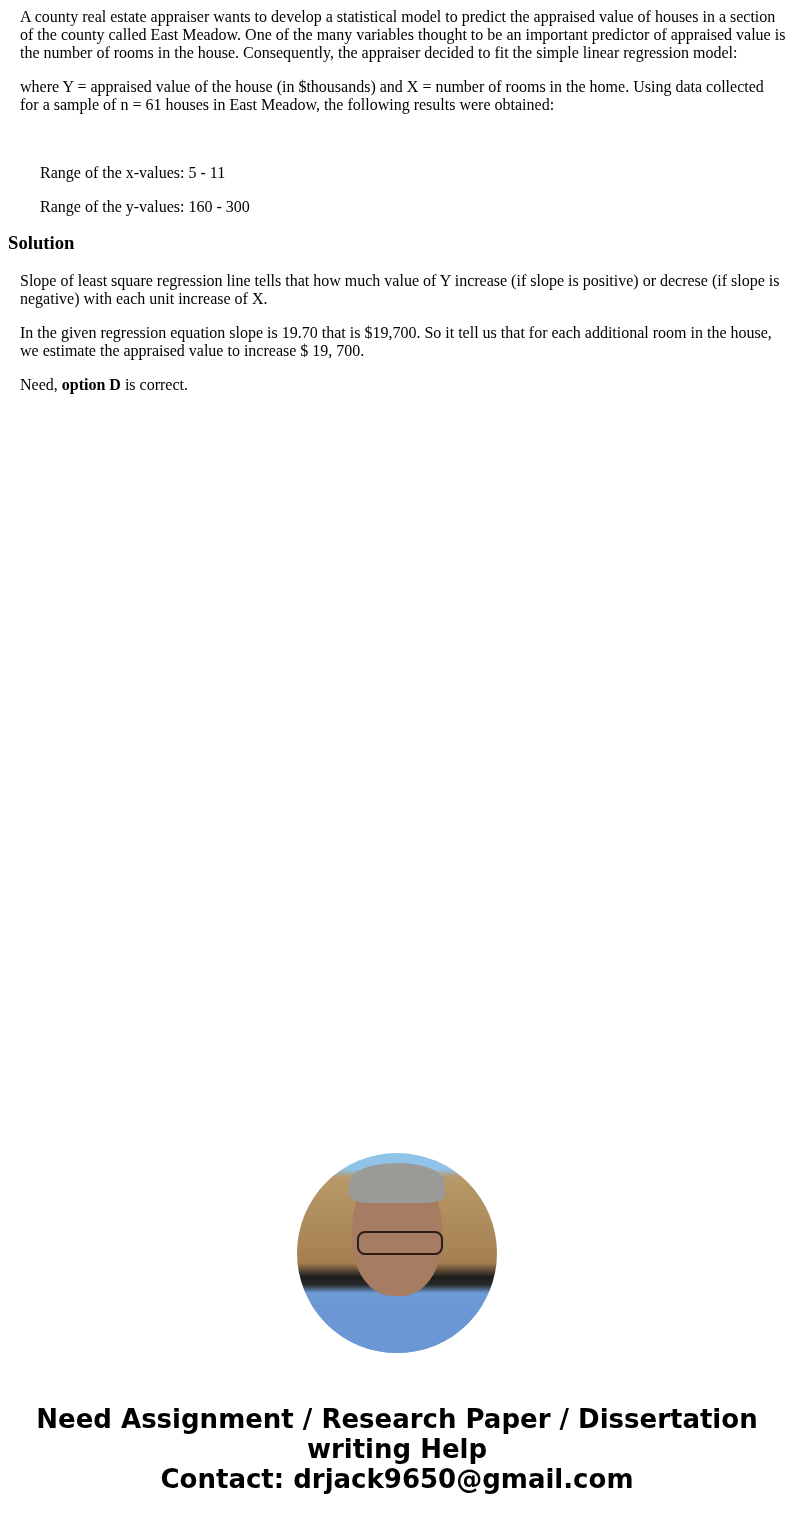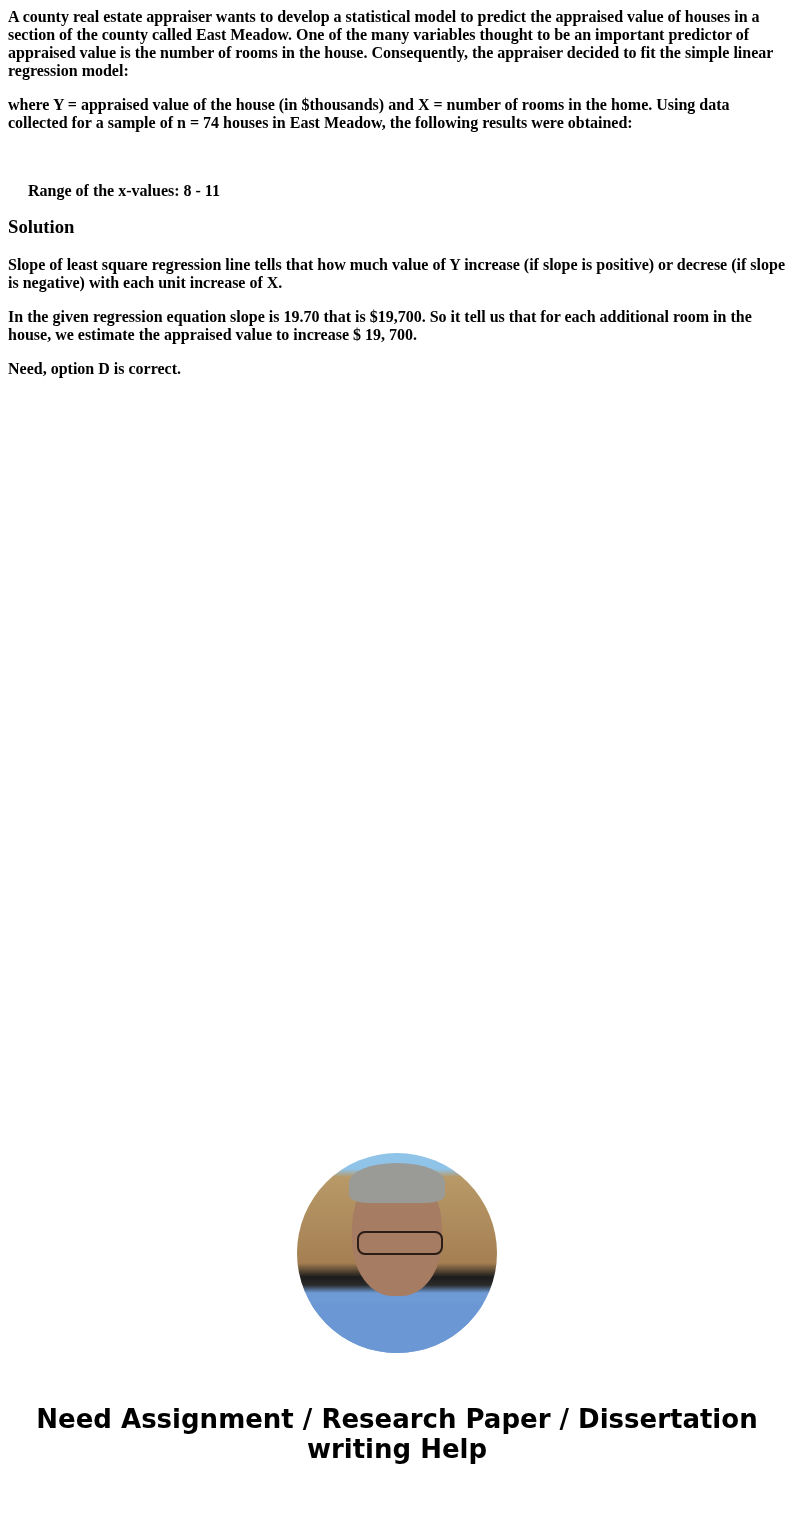--- a/index.html
+++ b/index.html
@@ -1,46 +1,48 @@
 <!DOCTYPE html>
 <html><head>
 <meta charset="utf-8">
 <style>
   html, body { margin:0; padding:0; background:#fff; }
   body { width:794px; height:1523px; position:relative; font-family:"Liberation Serif", serif; font-size:16px; color:#000; line-height:18px; }
   .content { position:absolute; left:8px; top:8px; width:778px; }
-  p { margin:0 0 16px 0;font-weight:bold; }
+  p { margin:0 0 16px 12px; }
   .indent { padding-left:20px; }
   h3 { font-size:18.7px; margin:8px 0 18px 0; font-weight:bold; line-height:22px; }
   sub { font-size:11px; vertical-align:-4px; line-height:0; }
   .avatar { position:absolute; left:297px; top:1153px; width:200px; height:200px; border-radius:50%; overflow:hidden;
     background: linear-gradient(180deg,#8fc3e8 0%,#8fc3e8 8%,#b89968 12%,#a57f52 55%,#1c1c1c 62%,#2a2a2a 66%,#6e9bd6 70%,#6a97d2 100%); }
   .face { position:absolute; left:55px; top:18px; width:90px; height:125px; border-radius:45% 45% 45% 45%; background:#a67c62; }
   .hair { position:absolute; left:52px; top:10px; width:96px; height:40px; border-radius:50% 50% 20% 20%; background:#9a9a96; }
   .glasses { position:absolute; left:60px; top:78px; width:82px; height:20px; border:2px solid #2a1d18; border-radius:8px; }
   .shirt { position:absolute; left:0; top:150px; width:200px; height:60px; background:#6b98d4; }
   .footer { position:absolute; left:0; top:1404px; width:794px; text-align:center; font-family:"DejaVu Sans", sans-serif; font-weight:bold; font-size:26px; line-height:30px; color:#000; }
 </style>
 </head>
 <body>
 
 <div class="content">
   <p>A county real estate appraiser wants to develop a statistical model to predict the appraised value of houses in a section of the county called East Meadow. One of the many variables thought to be an important predictor of appraised value is the number of rooms in the house. Consequently, the appraiser decided to fit the simple linear regression model:</p>
-  <p>where Y = appraised value of the house (in $thousands) and X = number of rooms in the home.   Using data collected for a sample of n = 74 houses in East Meadow, the following results were obtained:</p>
+  <p>where Y = appraised value of the house (in $thousands) and X = number of rooms in the home.   Using data collected for a sample of n = 61 houses in East Meadow, the following results were obtained:</p>
   <p style="height:18px"></p>
-  <p class="indent">Range of the x-values: 8 - 11</p>
+  <p class="indent">Range of the x-values: 5 - 11</p>
+  <p class="indent">Range of the y-values: 160 - 300</p>
   <h3>Solution</h3>
   <p>Slope of least square regression line tells that how much value of Y increase (if slope is positive) or decrese (if slope is negative) with each unit increase of X.</p>
   <p>In the given regression equation slope is 19.70 that is $19,700. So it tell us that for each additional room in the house, we estimate the appraised value to increase $ 19, 700.</p>
   <p><span>Need, </span><b>option D</b><span> is correct.</span></p>
 </div>
 
 <div class="avatar">
   <div class="shirt"></div>
   <div class="face"></div>
   <div class="hair"></div>
   <div class="glasses"></div>
 </div>
 
 <div class="footer">
   <div>Need Assignment / Research Paper / Dissertation</div>
   <div>writing Help</div>
+  <div>Contact: drjack9650@gmail.com</div>
 </div>
 
 </body></html>

